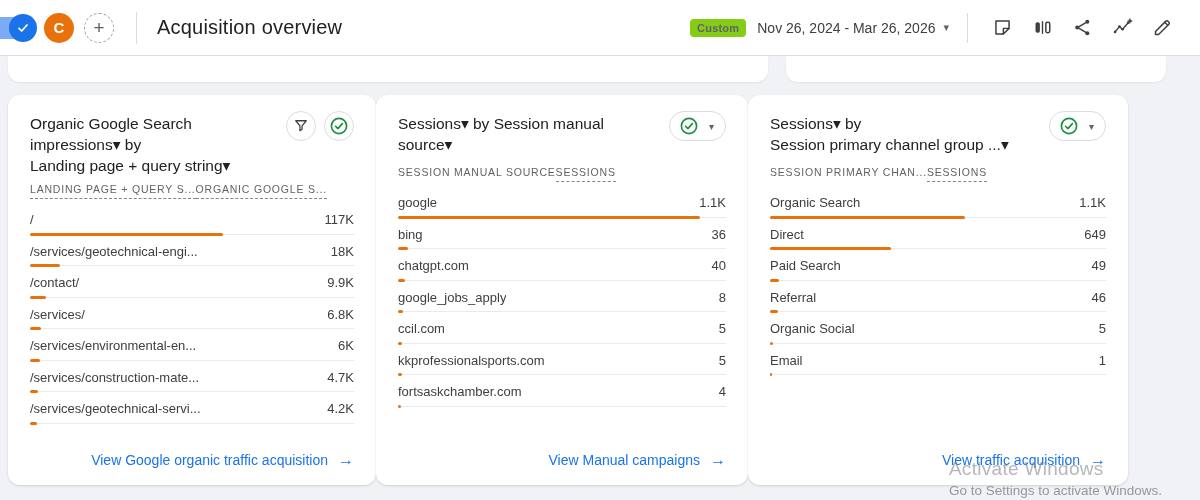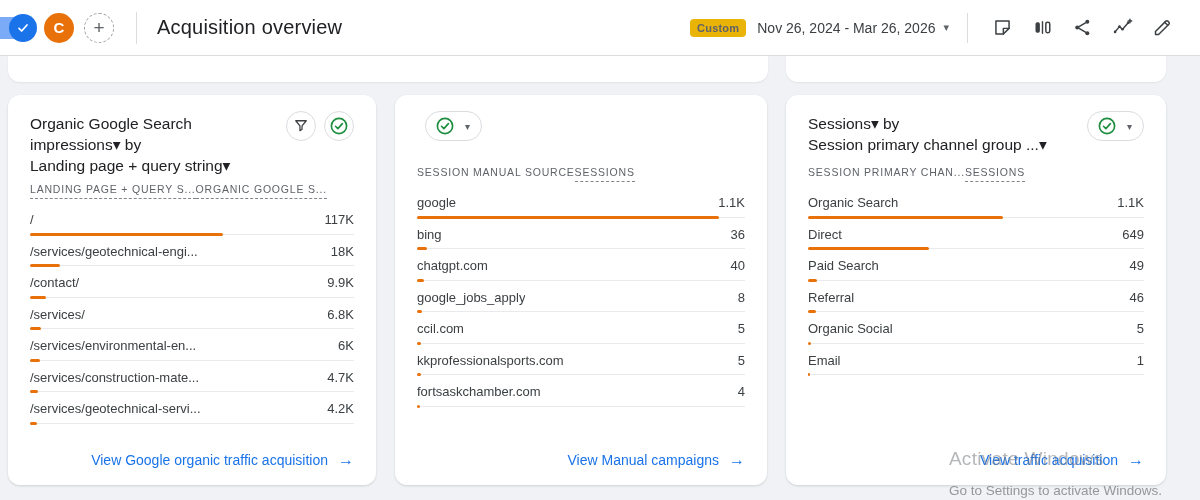--- a/index.html
+++ b/index.html
@@ -31,37 +31,37 @@
   }
   .chip-add{
     width:30px; height:30px; border-radius:50%; border:1.6px dashed #9aa0a6; color:#5f6368;
     font-size:19px; display:flex; align-items:center; justify-content:center;
     margin-left:10px; flex:none; cursor:pointer; line-height:1;
   }
   .vdiv{ width:1px; height:32px; background:#dadce0; margin:0 20px 0 22px; flex:none;}
   .page-title{ font-size:20px; font-weight:400; color:#202124; letter-spacing:.2px;}
   .topbar-right{ margin-left:auto; display:flex; align-items:center; }
   .custom-chip{
-    font-size:11px; font-weight:bold; color:#5f6368; background:#eab308;
+    font-size:11px; font-weight:bold; color:#5f6368; background:#84cc16;
     padding:3px 7px; border-radius:4px; letter-spacing:.2px;
   }
   .date-text{ font-size:14px; font-weight:500; color:#3c4043; margin-left:11px; cursor:pointer;}
   .date-caret{ color:#5f6368; font-size:11px; margin-left:8px; cursor:pointer;}
   .vdiv2{ width:1px; height:30px; background:#dadce0; margin:0 14px 0 18px;}
   .tb-icon{ width:24px; height:24px; margin:0 8px; cursor:pointer; display:flex; align-items:center; justify-content:center;}
   .tb-icon svg{ width:21px; height:21px; }
 
   
   .remnants{ position:relative; height:26px; }
   .remnant{ position:absolute; top:0; background:#fff; height:26px; border-radius:0 0 12px 12px; box-shadow:0 1px 2px rgba(60,64,67,.08);}
   .remnant.r1{ left:8px; width:760px; }
   .remnant.r2{ left:786px; width:380px; }
 
   
-  .cards{ display:flex; padding:13px 8px 0 8px; gap:19px; position:relative; z-index:2;}
+  .cards{ display:flex; padding:13px 8px 0 8px; position:relative; z-index:2;}
   .card{
     background:#fff; border-radius:12px; height:390px;
     box-shadow:0 1px 2px rgba(60,64,67,.12), 0 1px 3px rgba(60,64,67,.06);
     padding:16px 22px 14px 22px; display:flex; flex-direction:column; position:relative;
   }
   .card.c1{ width:368px; } .card.c2{ width:372px; } .card.c3{ width:380px; }
 
   .card-head{ display:flex; justify-content:space-between; align-items:flex-start; min-height:48px;}
   .card-title{ font-size:15.5px; line-height:21px; color:#202124; padding-top:2px; cursor:pointer;}
   .controls{ display:flex; gap:8px; flex:none; margin-left:8px;}
@@ -95,21 +95,21 @@
 
   .card-footer{
     margin-top:auto; text-align:right; font-size:14px; font-weight:500; color:#1a73e8;
     cursor:pointer; position:relative; z-index:6; padding-bottom:2px;
   }
   .card-footer .arrow{ margin-left:10px; font-size:16px; }
 
   
   .watermark{ position:absolute; right:38px; bottom:2px; text-align:left; z-index:5; pointer-events:none;}
   .wm1{ font-size:19px; color:rgba(118,122,128,.55); letter-spacing:.3px;}
-  .wm2{ font-size:13.5px; color:rgba(130,135,140,.85); margin-top:13px;}
+  .wm2{ font-size:13.5px; color:rgba(130,135,140,.85); margin-top:3px;}
 
   svg .stroke{ fill:none; stroke:#3c4043; stroke-width:1.7; stroke-linecap:round; stroke-linejoin:round;}
   svg .fill{ fill:#3c4043; }
   svg .gstroke{ fill:none; stroke:#1e8e3e; stroke-width:1.8; stroke-linecap:round; stroke-linejoin:round;}
 </style>
 </head>
 <body>
 
 <div class="topbar">
   <div class="toggle">
@@ -259,20 +259,24 @@
           </div>
         </div>
       </div>
     <div class="card-footer">
       <span>View Google organic traffic acquisition</span><span class="arrow">→</span>
     </div>
   </div>
 
   <div class="card c2">
     <div class="card-head">
+      <div class="card-title">
+        <div>Sessions▾ by Session manual source▾</div>
+        <div></div>
+      </div>
       <div class="controls">
         <div class="pill">
           <svg viewBox="0 0 24 24" width="22" height="22">
               <circle class="gstroke" cx="12" cy="12" r="8.3"></circle>
               <path class="gstroke" d="M8.2 12.3l2.6 2.6 4.9-5.5"></path>
             </svg>
           <span class="pill-caret">▾</span>
         </div>
       </div>
     </div>

